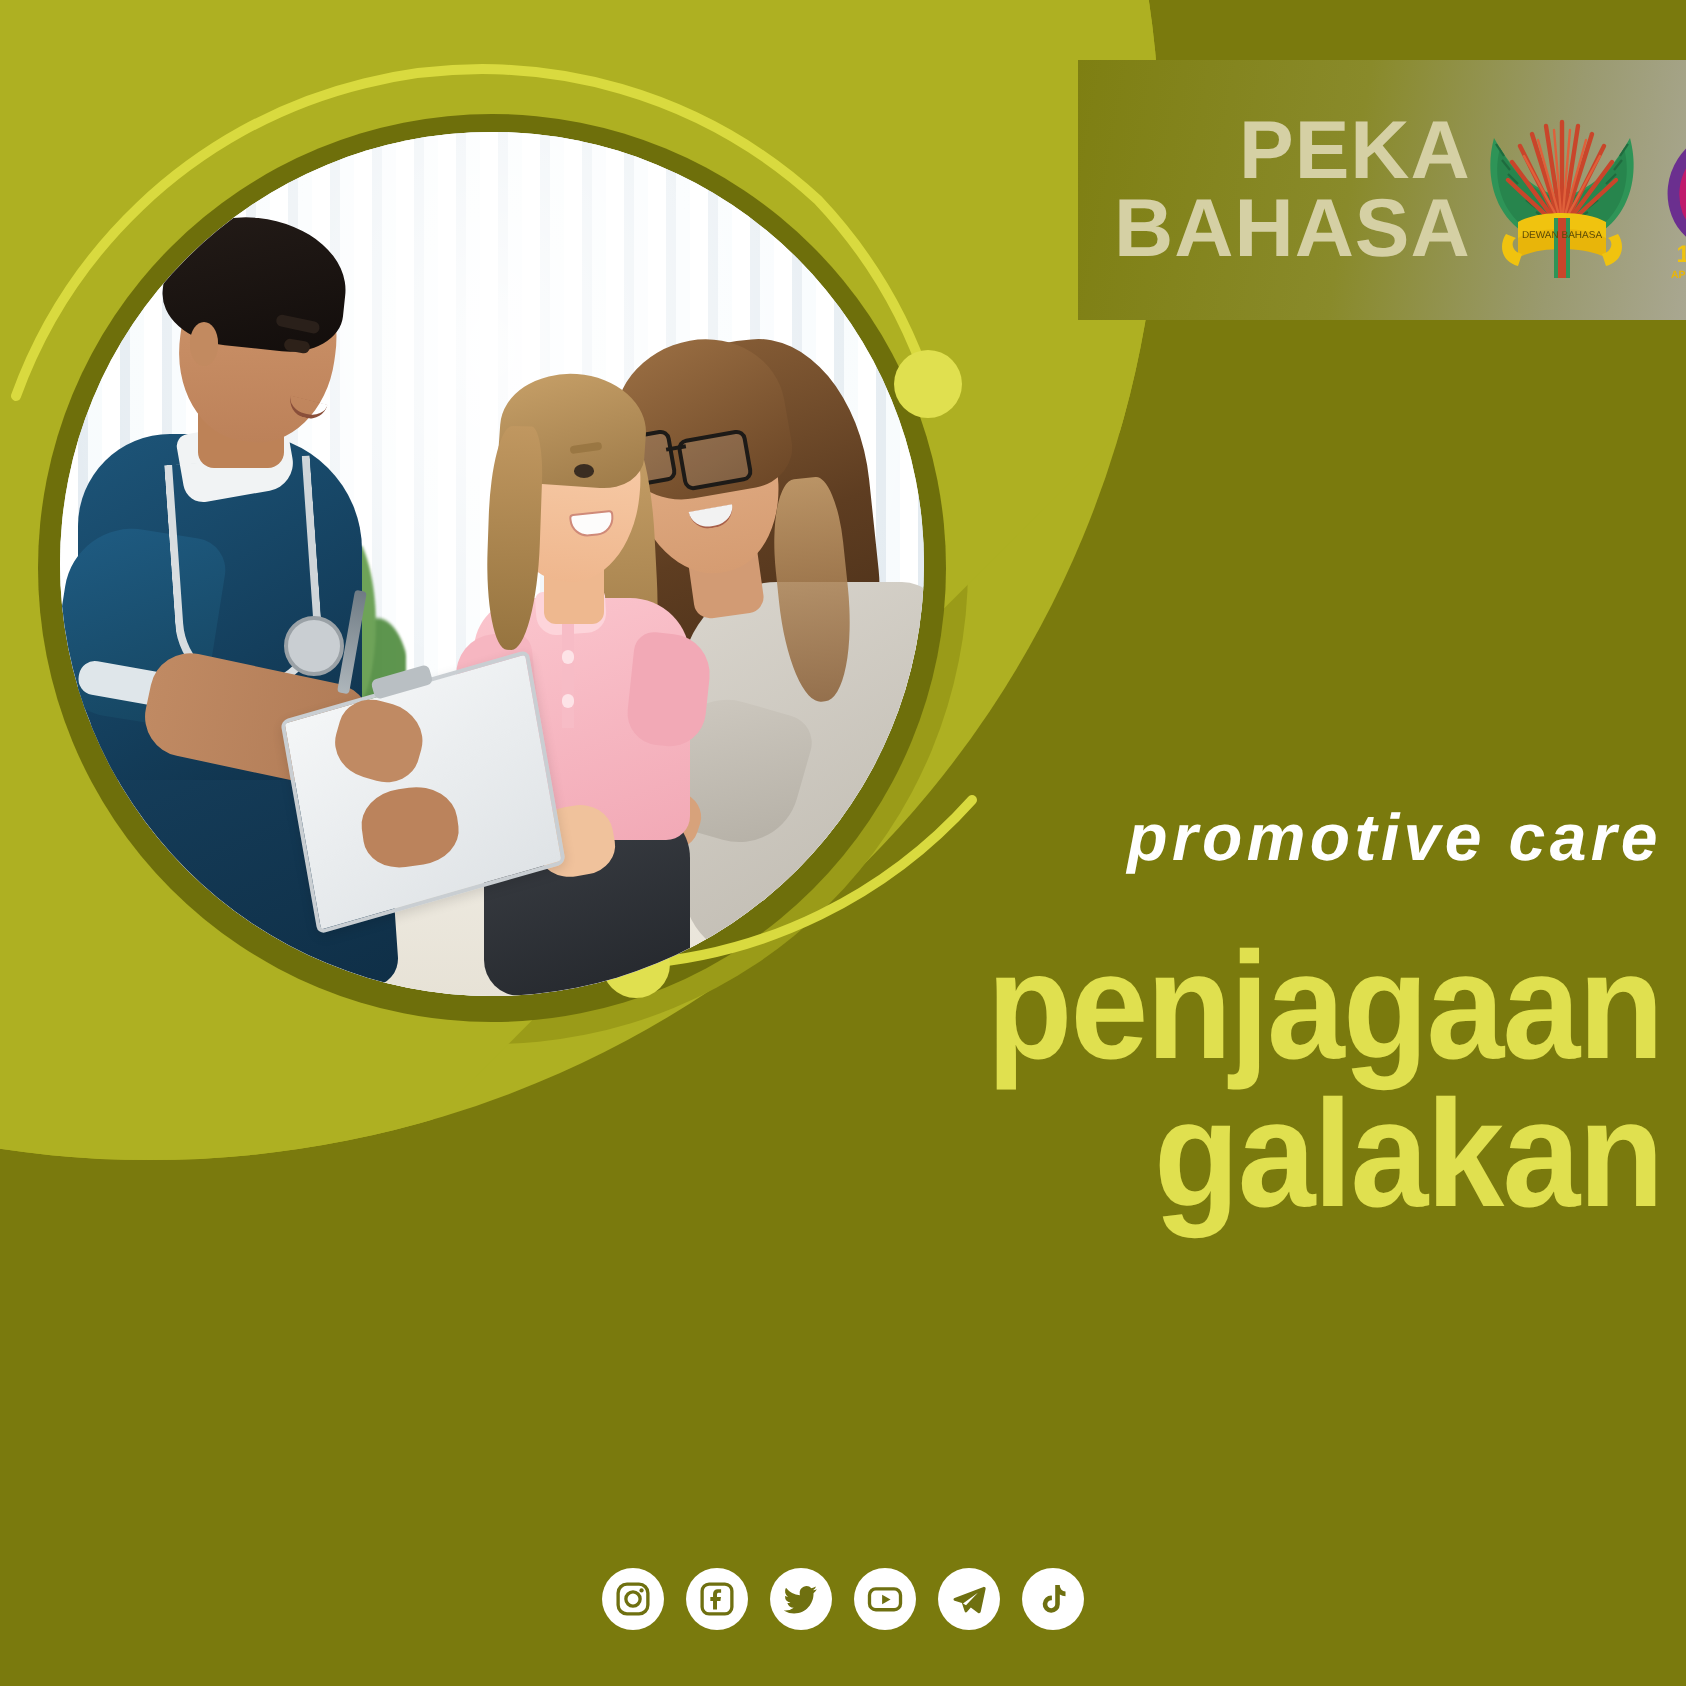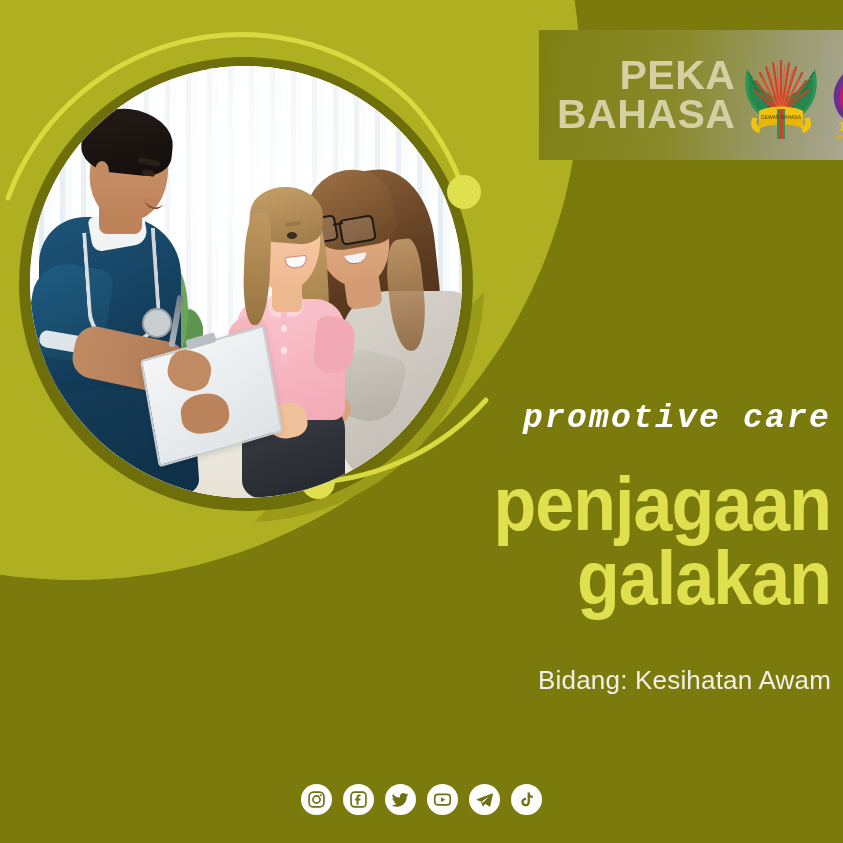--- a/index.html
+++ b/index.html
@@ -410,21 +410,21 @@
   .promo-line {
     position: absolute;
     left: 443px; top: 400px;
     width: 388px;
     text-align: right;
     color: #ffffff;
     font-style: italic;
     font-weight: bold;
     font-size: 33px;
     letter-spacing: 2.2px;
-    font-family: Liberation Mono, monospace;
+    font-family: Liberation Sans, sans-serif;
   }
   .malay-block {
     position: absolute;
     left: 403px; top: 467px;
     width: 428px;
     text-align: right;
     color: #e0e04f;
     font-weight: bold;
     font-size: 76px;
     line-height: 0.97;
@@ -615,21 +615,20 @@
     </div>
   </div>
 
   <div class="promo-line">promotive care</div>
 
   <div class="malay-block">
     <span class="ln">penjagaan</span>
     <span class="ln">galakan</span>
   </div>
 
-  <div class="bidang">Bidang: Kesihatan Awam</div>
 
   <div class="footer">
     <div class="social-row">
 
       <a class="social-badge">
         <svg width="19" height="19" viewBox="0 0 24 24">
           <rect x="2.6" y="2.6" width="18.8" height="18.8" rx="5.6" fill="none" stroke="#6f7010" stroke-width="2.1"></rect>
           <circle cx="12" cy="12" r="4.5" fill="none" stroke="#6f7010" stroke-width="2.1"></circle>
           <circle cx="17.4" cy="6.6" r="1.35" fill="#6f7010"></circle>
         </svg>

